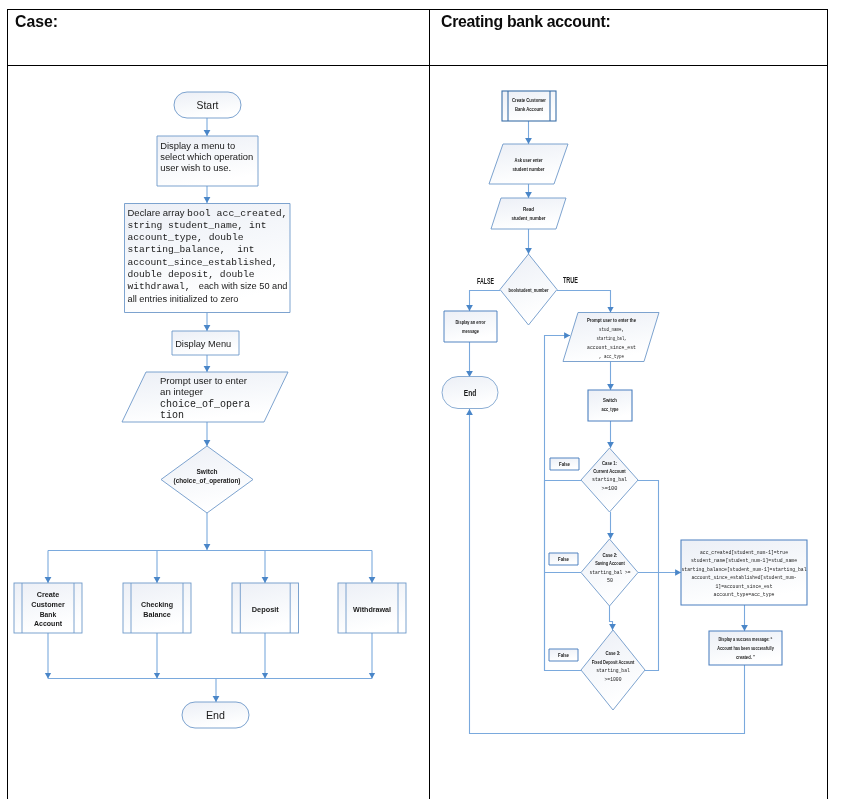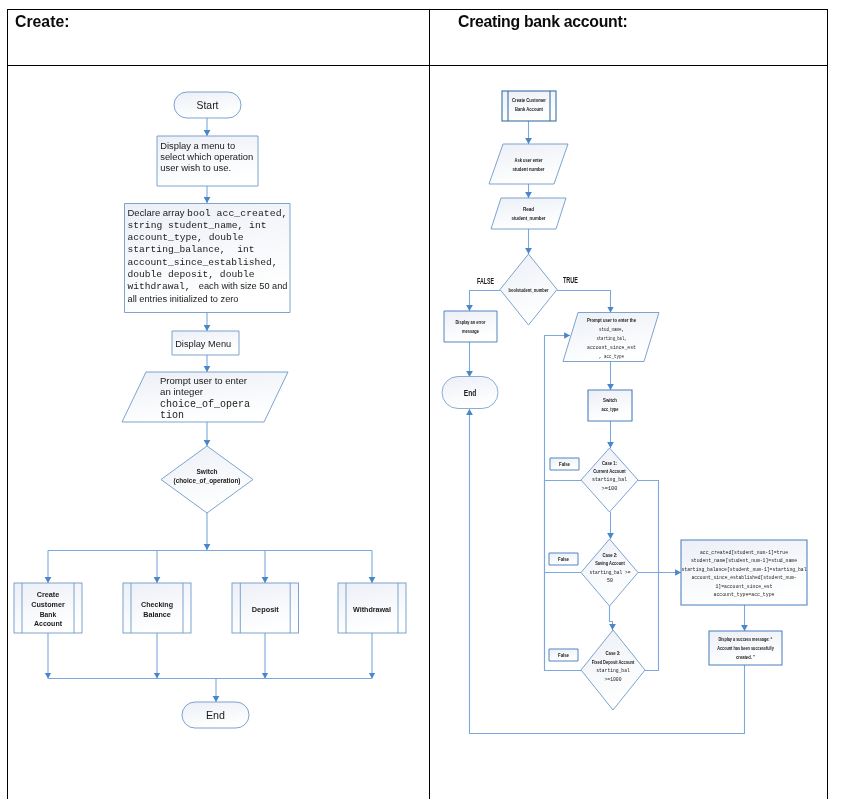--- a/index.html
+++ b/index.html
@@ -5,31 +5,31 @@
 <style>
   html,body{margin:0;padding:0;background:#ffffff;}
   body{width:845px;height:799px;overflow:hidden;font-family:"Liberation Sans",sans-serif;}
   #page{position:relative;width:845px;height:799px;background:#fff;}
   .tbl{position:absolute;left:7px;top:9px;width:821px;height:820px;border:1.4px solid #000;box-sizing:border-box;}
   .vdiv{position:absolute;left:429px;top:9px;width:0;height:820px;border-left:1.4px solid #000;}
   .hdiv{position:absolute;left:7px;top:65px;width:821px;height:0;border-top:1.4px solid #000;}
   .hdr{position:absolute;font-weight:bold;font-size:15.8px;color:#0c0c0c;line-height:15.8px;white-space:nowrap;}
   
   #hdrL{left:15.0px;top:14.3px;}
-  #hdrR{left:458px;top:14.3px;letter-spacing:-0.28px;}
+  #hdrR{left:441px;top:14.3px;letter-spacing:-0.28px;}
   svg.flow{position:absolute;left:0;top:0;}
 </style>
 </head>
 <body>
 
 <div id="page">
   <div class="tbl"></div>
   <div class="hdiv"></div>
   <div class="vdiv"></div>
-  <div class="hdr" id="hdrL">Create:</div>
+  <div class="hdr" id="hdrL">Case:</div>
   <div class="hdr" id="hdrR">Creating bank account:</div>
 
   <svg class="flow" id="svgL" width="845" height="799" viewBox="0 0 845 799">
     <defs>
       <linearGradient id="gfill" x1="0" y1="0" x2="0.35" y2="1">
         <stop offset="0%" stop-color="#eceff6"></stop>
         <stop offset="55%" stop-color="#f6f8fb"></stop>
         <stop offset="100%" stop-color="#ffffff"></stop>
       </linearGradient>
       <marker id="ar" markerWidth="10" markerHeight="10" refX="5.9" refY="5" orient="auto" markerUnits="userSpaceOnUse">

